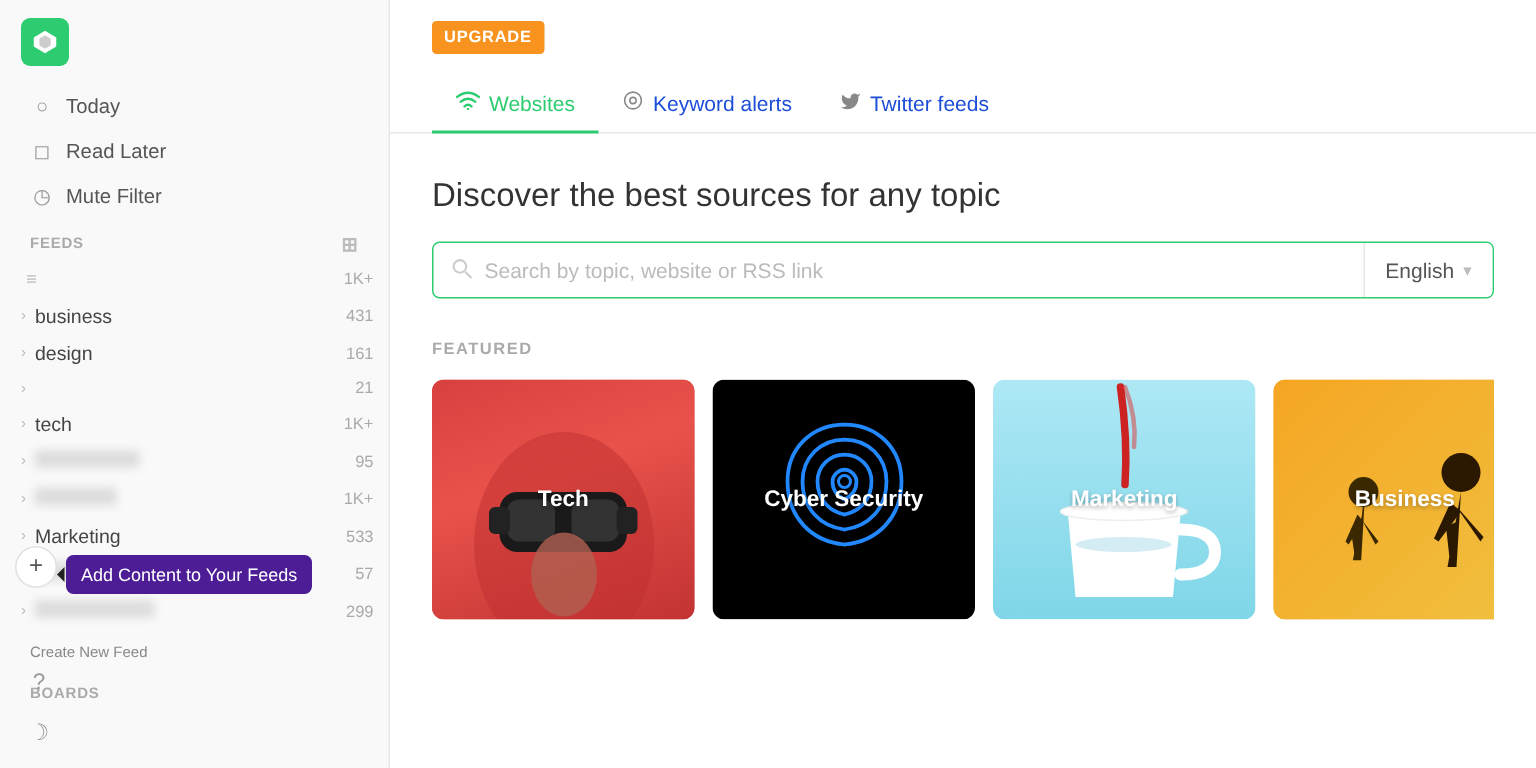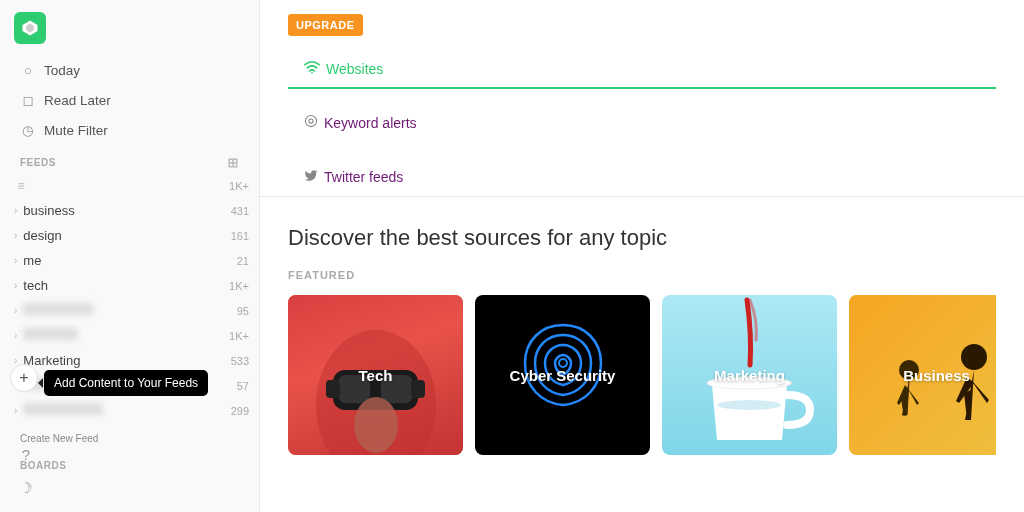--- a/index.html
+++ b/index.html
@@ -99,21 +99,21 @@
       display: flex; align-items: center; justify-content: center;
       cursor: pointer;
       font-size: 16px;
       color: #555;
       margin: 0 auto;
       left: 10px;
     }
 
     
     .tooltip {
-      background: #000000;
+      background: #4c1d95;
       color: #fff;
       font-size: 12px;
       padding: 6px 10px;
       border-radius: 5px;
       position: absolute;
       left: 44px;
       bottom: 116px;
       white-space: nowrap;
       z-index: 100;
       pointer-events: none;
@@ -161,30 +161,29 @@
       font-size: 11px;
       font-weight: 700;
       cursor: pointer;
       letter-spacing: 0.5px;
       margin-bottom: 14px;
       display: inline-block;
     }
 
     .tabs {
       display: flex;
-      gap: 16px;
-      flex-direction: column;
+      gap: 0;
     }
     .tab {
       display: flex;
       align-items: center;
       gap: 6px;
       padding: 10px 16px;
       font-size: 14px;
-      color: #701a75;
+      color: #1d4ed8;
       cursor: pointer;
       border-bottom: 2px solid transparent;
       margin-bottom: -1px;
     }
     .tab.active {
       color: #2ecc71;
       border-bottom-color: #2ecc71;
     }
 
     
@@ -368,21 +367,20 @@
     </div>
 
     <div class="sidebar-feed-item">
       <span class="chevron">›</span>
       <span class="feed-name">design</span>
       <span class="feed-count">161</span>
     </div>
 
     <div class="sidebar-feed-item">
       <span class="chevron">›</span>
-      <span class="feed-name">me</span>
       <span class="feed-count">21</span>
     </div>
 
     <div class="sidebar-feed-item">
       <span class="chevron">›</span>
       <span class="feed-name">tech</span>
       <span class="feed-count">1K+</span>
     </div>
 
     <div class="sidebar-feed-item">
@@ -466,20 +464,35 @@
           </svg>
         </span>
         <span>Twitter feeds</span>
       </div>
     </div>
   </div>
 
   <div class="discover-section">
     <h2 class="discover-title">Discover the best sources for any topic</h2>
 
+    <div class="search-row">
+      <div class="search-input-wrap">
+        <span class="search-icon">
+          <svg width="14" height="14" viewBox="0 0 20 20" fill="none" stroke="#ccc" stroke-width="2">
+            <circle cx="8" cy="8" r="6"></circle>
+            <line x1="13" y1="13" x2="19" y2="19"></line>
+          </svg>
+        </span>
+        <input class="search-input" type="text" placeholder="Search by topic, website or RSS link" style="">
+      </div>
+      <div class="lang-select">
+        <span>English</span>
+        <span class="chevron-down">▾</span>
+      </div>
+    </div>
 
     <div class="featured-label">FEATURED</div>
 
     <div class="cards-row">
 
       <div class="card card-tech">
         <div class="vr-scene">
           <svg viewBox="0 0 175 160" width="175" height="160">
 
             <ellipse cx="88" cy="110" rx="60" ry="75" fill="#c03030" opacity="0.5"></ellipse>

